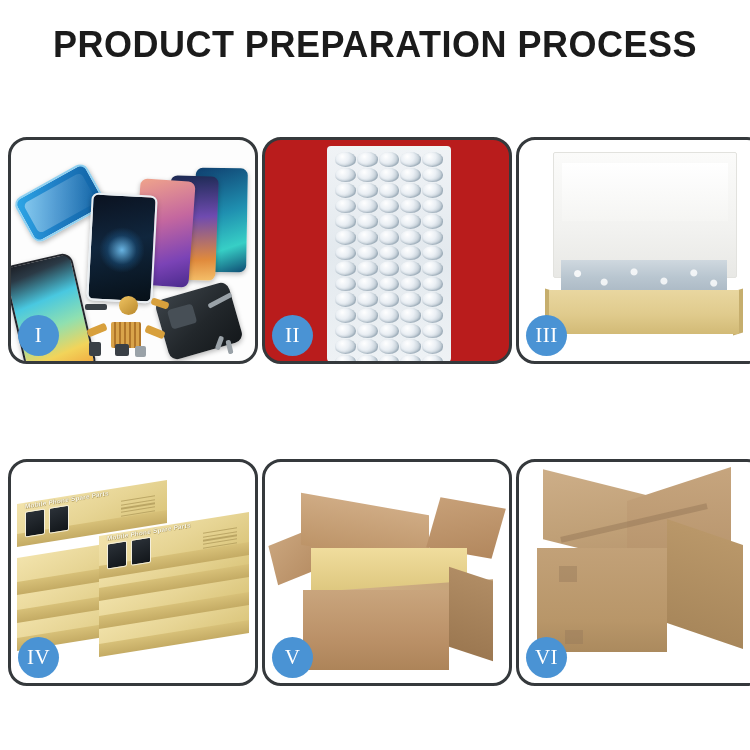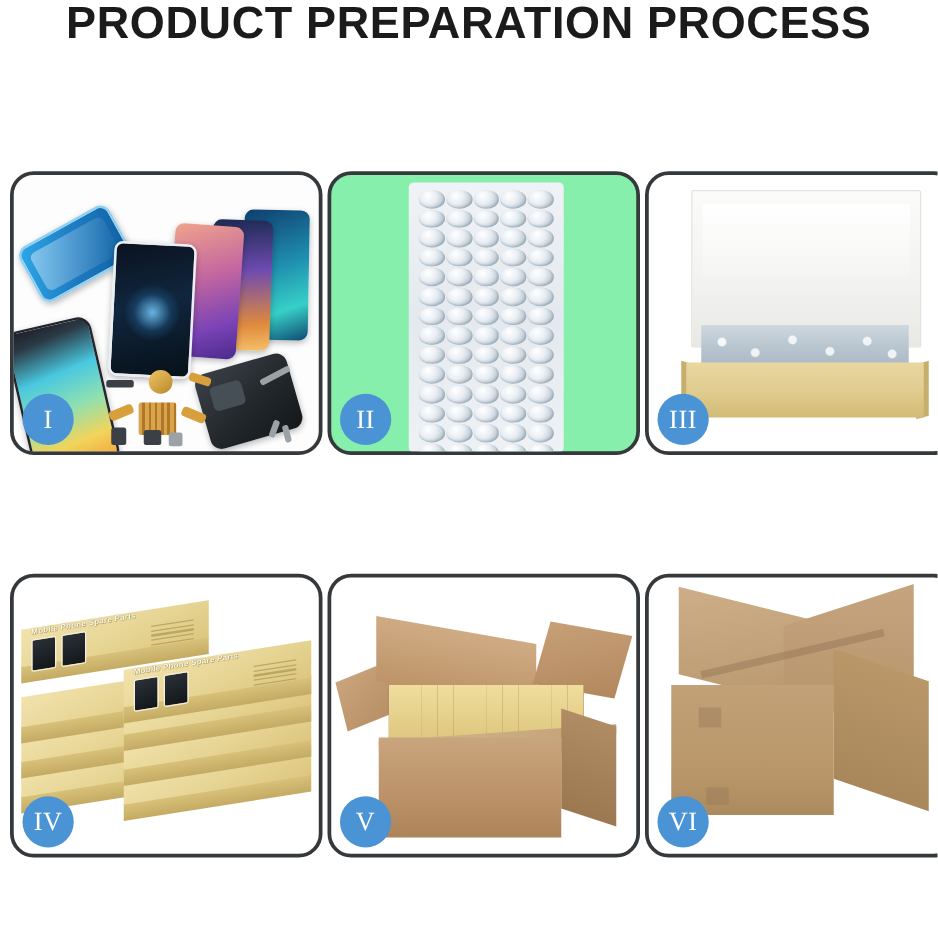--- a/index.html
+++ b/index.html
@@ -6,21 +6,21 @@
   body{
     width:750px;height:750px;
     background:#ffffff;
     font-family:"Liberation Sans",sans-serif;
     overflow:hidden;
     position:relative;
   }
   .page{position:relative;width:750px;height:750px;}
 
   
-  .header{text-align:center;}
+  .header{padding-top:27px;text-align:center;}
   .title{
     font-size:36px;letter-spacing:.5px;color:#1b1b1b;font-weight:700;
     line-height:1;white-space:nowrap;
   }
   .subtitle{
     margin-top:13px;font-size:15.5px;color:#2a2a2a;white-space:nowrap;
   }
 
   
   .grid{
@@ -99,21 +99,21 @@
   }
   .ph-g:after{content:"";position:absolute;left:10px;top:12px;width:26px;height:20px;
     border-radius:4px;background:#474f56;}
   .chip{position:absolute;background:#9aa2a8;border-radius:2px;}
   .chip.gold{background:linear-gradient(140deg,#f0c462,#b8882c);border-radius:50%;}
   .chip.dark{background:#3a4046;}
   .chip.flex{background:#d8a03c;border-radius:3px;}
   .chip.grid-ic{background:repeating-linear-gradient(90deg,#d9a44a 0 3px,#b0762a 3px 5px);border-radius:2px;}
 
   
-  .p2{background:#86efac;padding-left:27px;}
+  .p2{background:#b91c1c;padding-left:27px;}
   .bwrap{
     position:absolute;left:62px;top:6px;width:124px;height:216px;
     background:linear-gradient(180deg,#f0f3f6 0%,#e3e9ee 50%,#eef2f5 100%);
     border-radius:4px;
   }
   .bubbles{position:absolute;inset:6px 8px;display:grid;
     grid-template-columns:repeat(5,1fr);grid-auto-rows:14.6px;gap:1px;}
   .bub{
     border-radius:50%;
     background:radial-gradient(circle at 35% 30%,#ffffff 0%,#eaeff4 38%,#c4cfd8 72%,#aebac6 100%);

